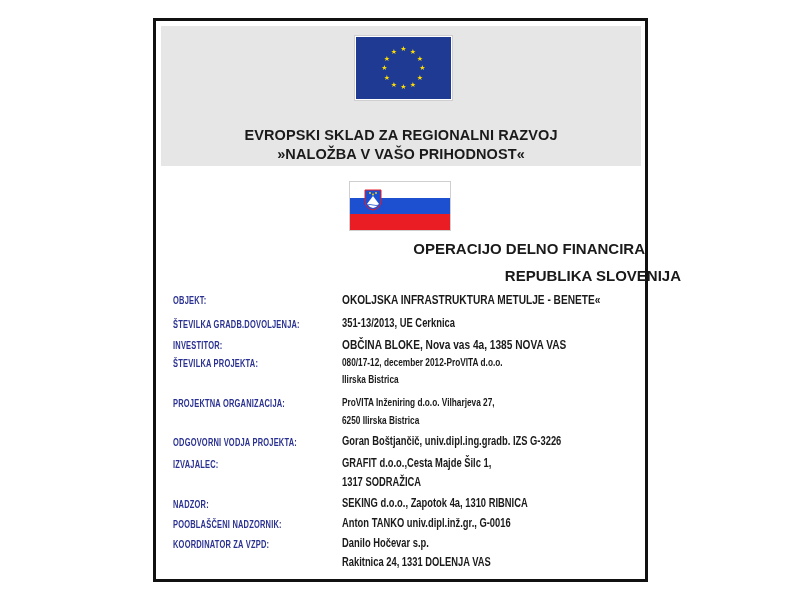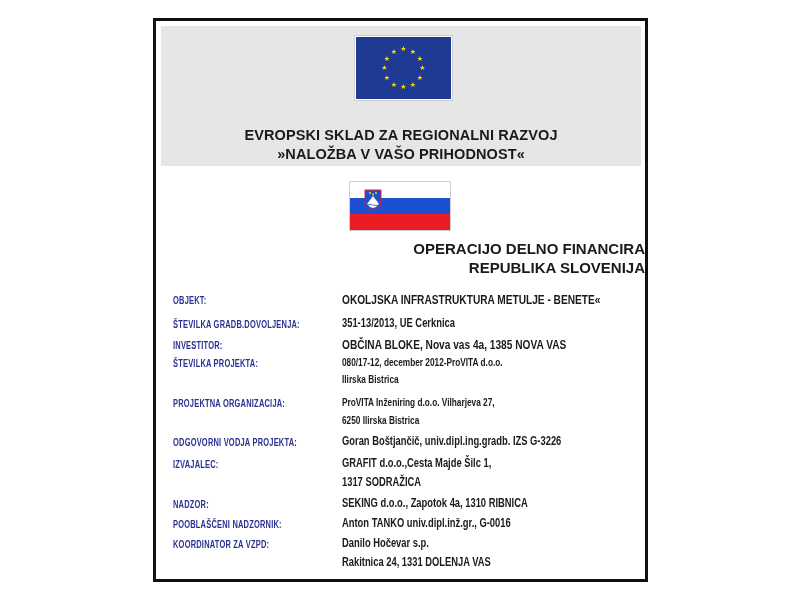--- a/index.html
+++ b/index.html
@@ -59,21 +59,21 @@
       <path d="M1 1 H17 V12 Q17 19 9 21 Q1 19 1 12 Z" fill="#1d4fd1" stroke="#ea1c24" stroke-width="1"></path>
       <path d="M3 15 L6 11 L9 7 L12 11 L15 15 Q13 18 9 19 Q5 18 3 15 Z" fill="#ffffff"></path>
       <path d="M3 16 Q6 15 9 16 Q12 17 15 16" stroke="#1d4fd1" stroke-width="0.8" fill="none"></path>
       <circle cx="6" cy="4" r="0.9" fill="#ffdd00"></circle>
       <circle cx="12" cy="4" r="0.9" fill="#ffdd00"></circle>
       <circle cx="9" cy="5.5" r="0.9" fill="#ffdd00"></circle>
     </svg>
   </div>
 
   <div class="rs-line" style="top:219px;">OPERACIJO DELNO FINANCIRA</div>
-  <div class="rs-line" style="top:238px;">REPUBLIKA SLOVENIJA</div>
+  <div class="rs-line" style="top:246px;margin-left:36px;">REPUBLIKA SLOVENIJA</div>
 
   <div class="row">
     <span class="lbl" style="top:273px;">OBJEKT:</span>
     <span class="val v13" style="top:271px;">OKOLJSKA INFRASTRUKTURA METULJE - BENETE«</span>
   </div>
   <div class="row">
     <span class="lbl" style="top:297px;">ŠTEVILKA GRADB.DOVOLJENJA:</span>
     <span class="val v12" style="top:295px;">351-13/2013, UE Cerknica</span>
   </div>
   <div class="row">

